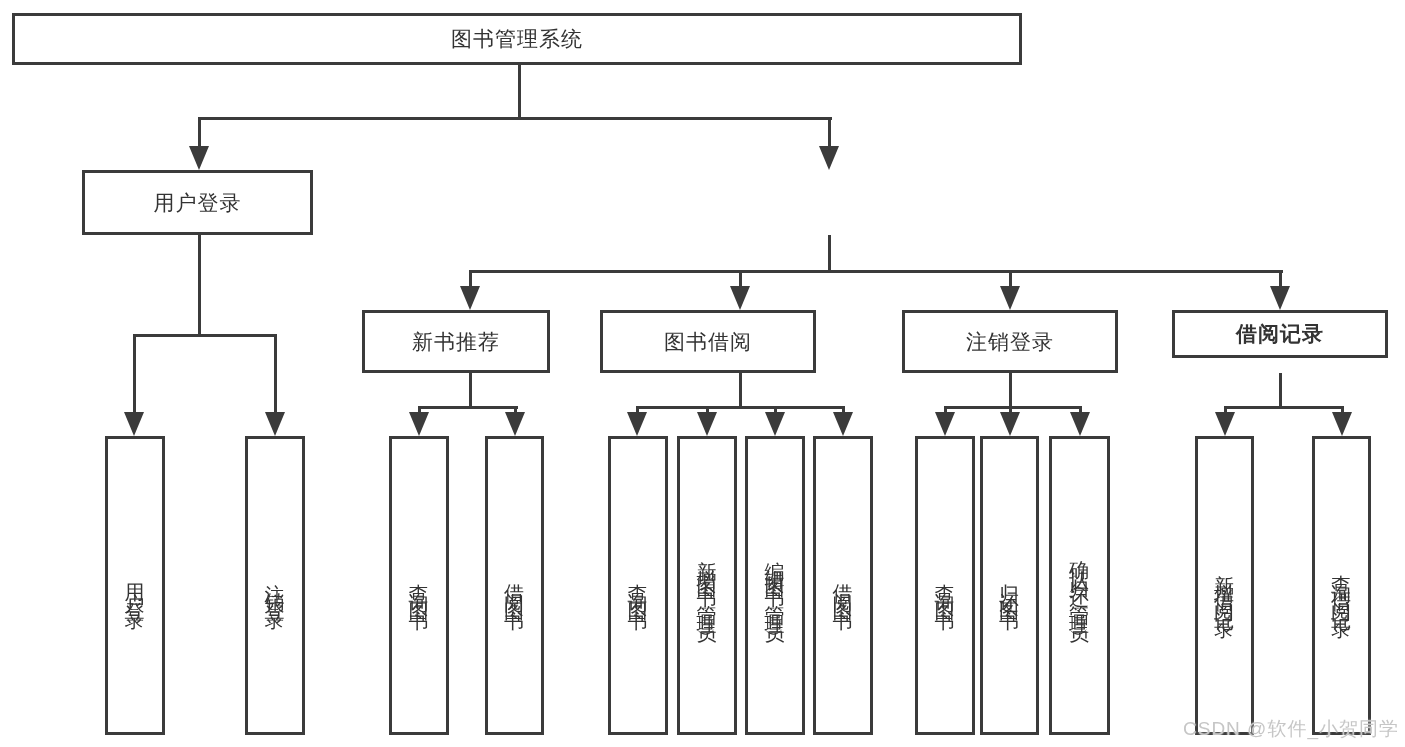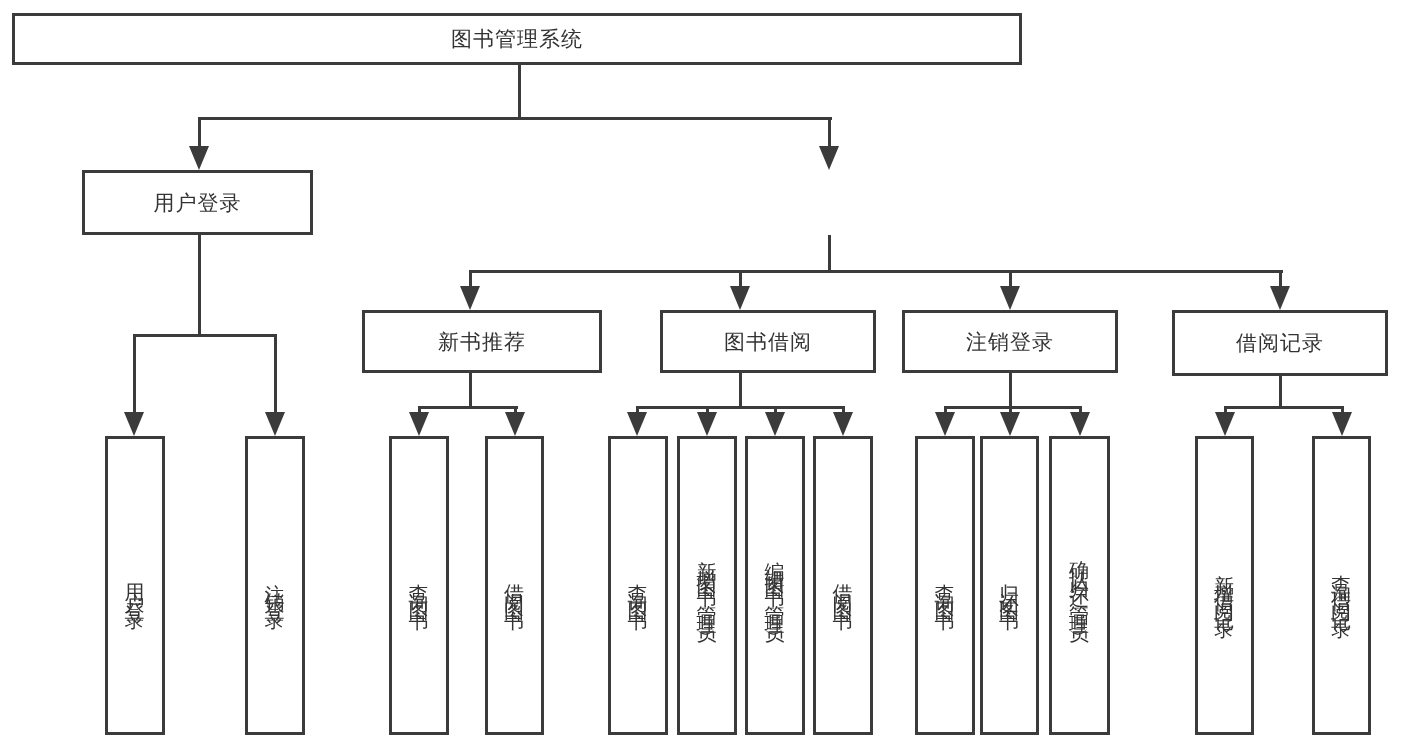--- a/index.html
+++ b/index.html
@@ -38,24 +38,24 @@
     writing-mode:vertical-rl;
     text-orientation:mixed;
     letter-spacing:9px;
     line-height:1;
     white-space:nowrap;
   }
 
   #b-root{left:12px;top:13px;width:1010px;height:52px;}
   #b-user-login{left:82px;top:170px;width:231px;height:65px;}
   #b-book-mgmt{left:712px;top:170px;width:235px;height:65px;}
-  #b-new-book{left:362px;top:310px;width:240px;height:63px;}
-  #b-book-borrow{left:660px;top:310px;width:216px;height:63px;}
+  #b-new-book{left:362px;top:310px;width:188px;height:63px;}
+  #b-book-borrow{left:600px;top:310px;width:216px;height:63px;}
   #b-current-borrow{left:902px;top:310px;width:216px;height:63px;}
-  #b-borrow-records{left:1172px;top:310px;width:216px;height:66px;}
+  #b-borrow-records{left:1172px;top:310px;width:216px;height:48px;font-weight:bold;}
 
   #lf-0{left:105px;width:60px;}
   #lf-1{left:245px;width:60px;}
   #lf-2{left:389px;width:60px;}
   #lf-3{left:485px;width:59px;}
   #lf-4{left:608px;width:60px;}
   #lf-5{left:677px;width:60px;}
   #lf-6{left:745px;width:60px;}
   #lf-7{left:813px;width:60px;}
   #lf-8{left:915px;width:60px;}
@@ -245,14 +245,15 @@
   <div class="arr" id="a-l9"></div>
   <div class="ln" id="c-l10-shaft"></div>
   <div class="arr" id="a-l10"></div>
   <div class="ln" id="c-l11-shaft"></div>
   <div class="arr" id="a-l11"></div>
   <div class="ln" id="c-l12-shaft"></div>
   <div class="arr" id="a-l12"></div>
   <div class="ln" id="c-l13-shaft"></div>
   <div class="arr" id="a-l13"></div>
 
+  <div class="watermark">CSDN @软件_小贺同学</div>
 
 </div>
 
 </body></html>

